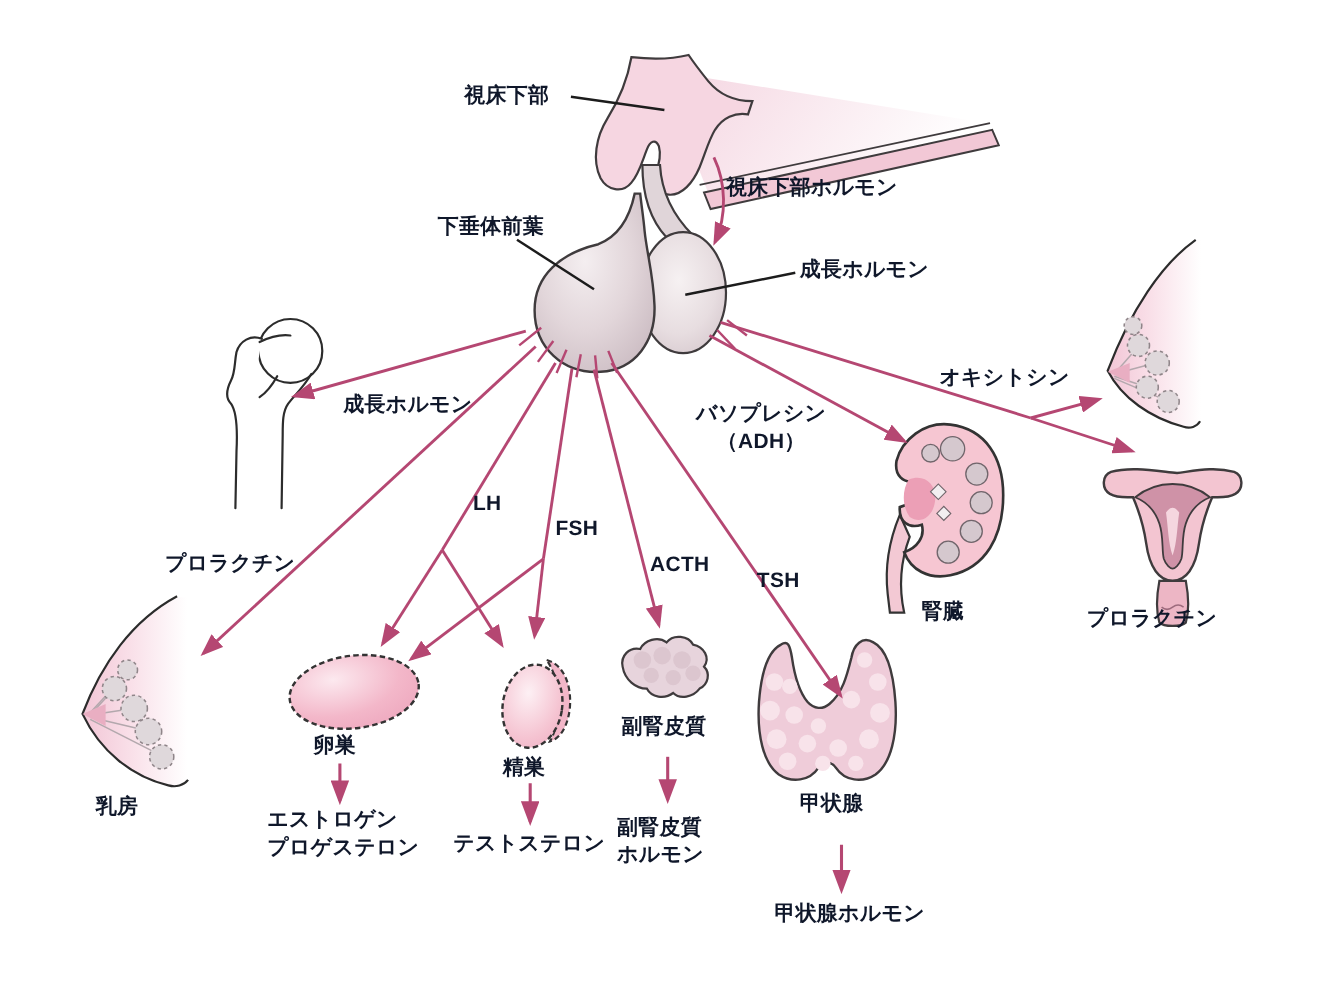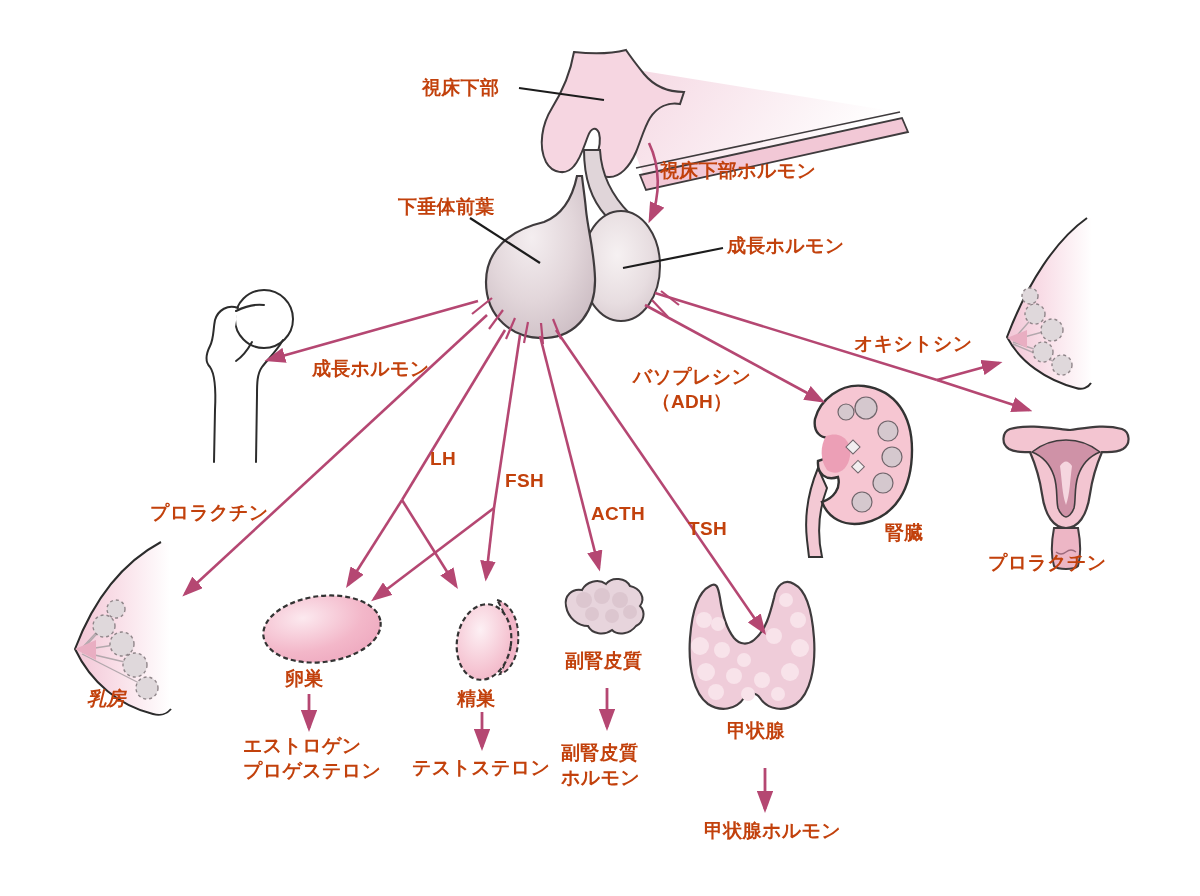--- a/index.html
+++ b/index.html
@@ -1,19 +1,19 @@
 <!DOCTYPE html>
 <html><head>
 <meta charset="utf-8">
 <style>
   html,body{margin:0;padding:0;background:#ffffff;}
   .stage{position:relative;width:1200px;height:896px;background:#ffffff;overflow:hidden;
          font-family:"Liberation Sans",sans-serif;}
   .stage svg{position:absolute;left:0;top:0;}
-  .label{position:absolute;font-weight:bold;font-size:19px;color:#c2410c;
+  .label{position:absolute;font-weight:bold;font-size:19px;color:#0f172a;
          white-space:pre-line;line-height:1.34;letter-spacing:.3px;}
   .label.center{text-align:center;}
 </style>
 </head>
 <body>
 
 <div class="stage">
 
 <svg width="1200" height="896" viewBox="0 0 1200 896">
   <defs>
@@ -255,22 +255,22 @@
 <div class="label" style="left:727px;top:233px;">成長ホルモン</div>
 <div class="label" style="left:312px;top:356px;">成長ホルモン</div>
 <div class="label" style="left:150px;top:500px;">プロラクチン</div>
 <div class="label" style="left:430px;top:446px;">LH</div>
 <div class="label" style="left:505px;top:468px;">FSH</div>
 <div class="label" style="left:591px;top:501px;">ACTH</div>
 <div class="label" style="left:688px;top:497px;margin-top:19px;">TSH</div>
 <div class="label center" style="left:622px;top:364px;width:140px;">バソプレシン
 （ADH）</div>
 <div class="label" style="left:818px;top:331px;margin-left:36px;">オキシトシン</div>
-<div class="label" style="left:838px;top:520px;margin-left:47px;">腎臓</div>
-<div class="label" style="left:87px;top:686px;font-style:italic;">乳房</div>
+<div class="label" style="left:838px;top:544px;">腎臓</div>
+<div class="label" style="left:87px;top:721px;">乳房</div>
 <div class="label" style="left:285px;top:666px;">卵巣</div>
 <div class="label" style="left:457px;top:686px;">精巣</div>
 <div class="label" style="left:565px;top:648px;">副腎皮質</div>
 <div class="label" style="left:727px;top:718px;">甲状腺</div>
 <div class="label" style="left:988px;top:550px;">プロラクチン</div>
 <div class="label" style="left:243px;top:733px;">エストロゲン
 プロゲステロン</div>
 <div class="label" style="left:412px;top:755px;">テストステロン</div>
 <div class="label" style="left:561px;top:740px;">副腎皮質
 ホルモン</div>

